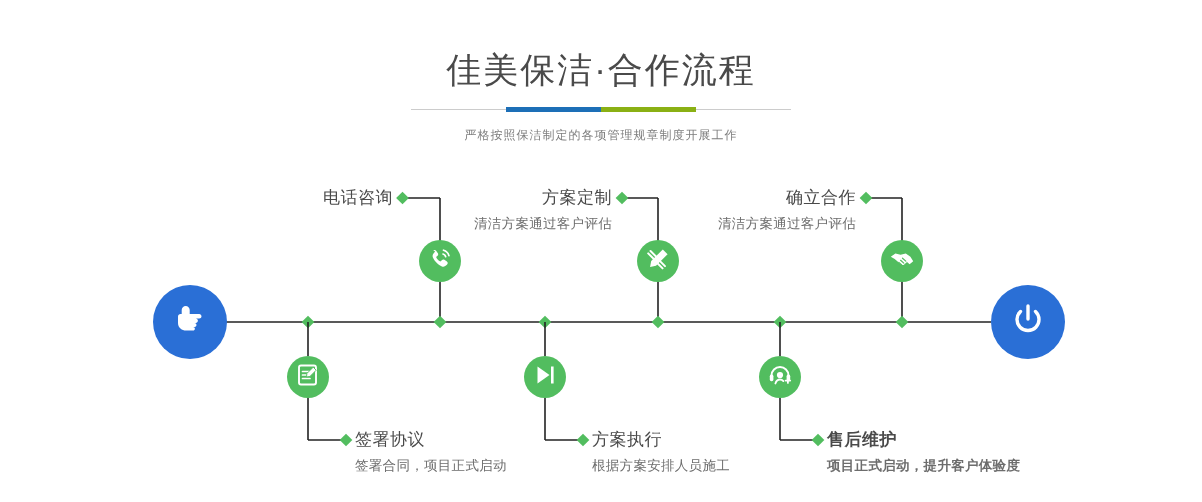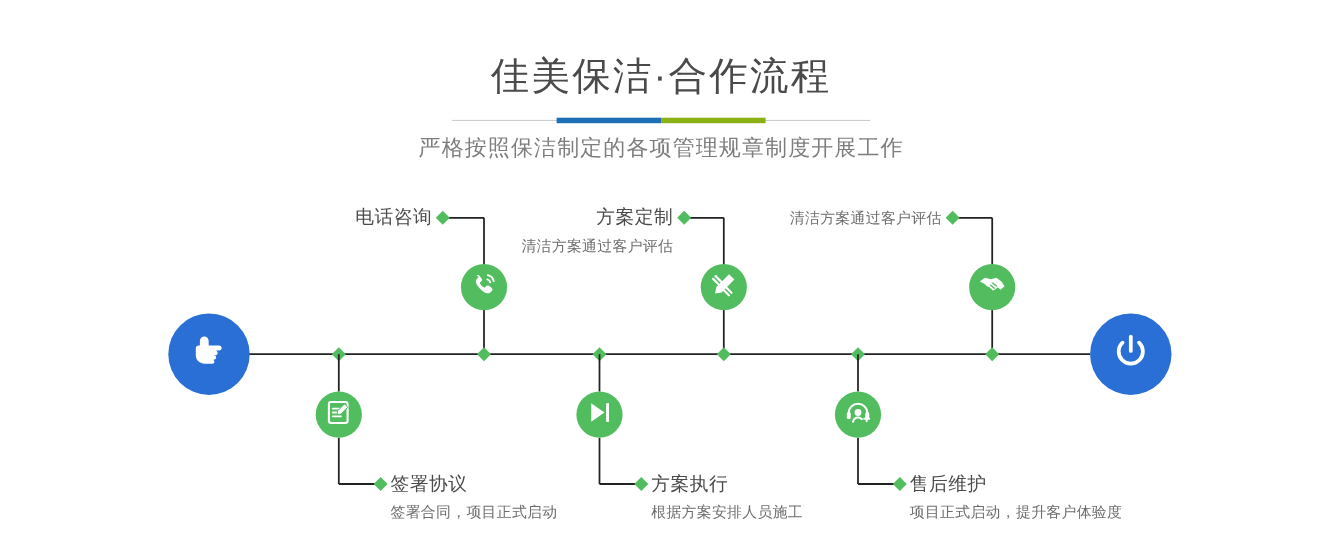--- a/index.html
+++ b/index.html
@@ -57,21 +57,21 @@
     position: absolute;
     top: 0px;
     left: 190px;
     width: 95px;
     height: 5px;
     background: #8ab014;
   }
   .page-subtitle {
     margin: 0;
     padding-top: 12px;
-    font-size: 20px;
+    font-size: 12px;
     color: #7d7d7d;
     letter-spacing: 1px;
     line-height: 22px;
   }
 
   
   .flow {
     position: absolute;
     top: 0; left: 0;
     width: 1202px;
@@ -272,31 +272,32 @@
   <div class="label top" style="left:158px; top:186px; width:235px;">
     <span class="label-title">电话咨询</span>
   </div>
 
   <div class="label top" style="left:380px; top:186px; width:232px;">
     <span class="label-title">方案定制</span>
     <span class="label-desc">清洁方案通过客户评估</span>
   </div>
 
   <div class="label top" style="left:624px; top:186px; width:232px;">
+    <span class="label-title">确立合作</span>
     <span class="label-desc">清洁方案通过客户评估</span>
   </div>
 
   <div class="label bottom" style="left:355px; top:428px; width:240px;">
     <span class="label-title">签署协议</span>
     <span class="label-desc">签署合同，项目正式启动</span>
   </div>
 
   <div class="label bottom" style="left:592px; top:428px; width:240px;">
     <span class="label-title">方案执行</span>
     <span class="label-desc">根据方案安排人员施工</span>
   </div>
 
-  <div class="label bottom" style="left:827px; top:428px; width:260px;">
+  <div class="label bottom" style="left:827px; top:428px; width:260px;font-weight:bold;">
     <span class="label-title">售后维护</span>
     <span class="label-desc">项目正式启动，提升客户体验度</span>
   </div>
 
 </div>
 
 </body></html>

